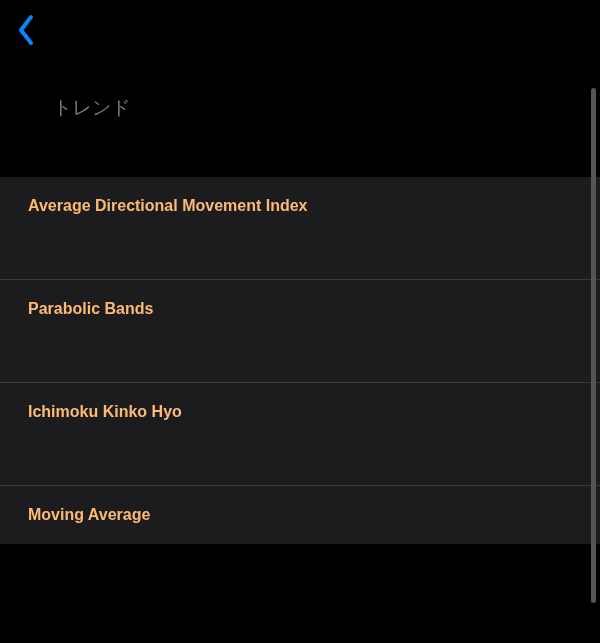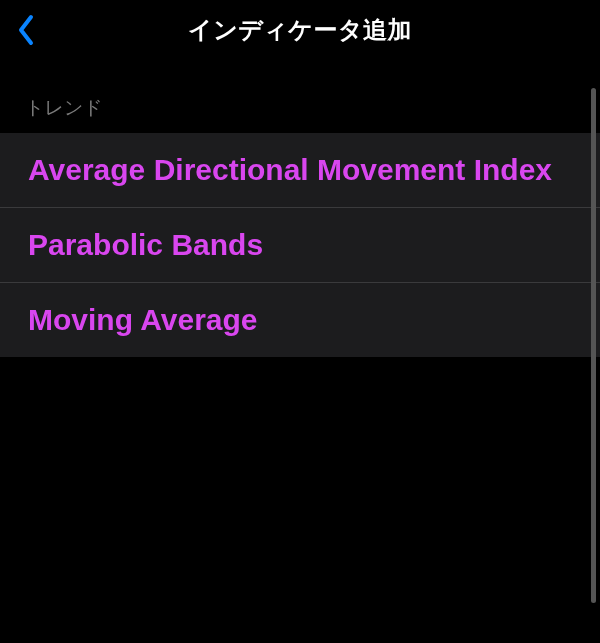--- a/index.html
+++ b/index.html
@@ -45,31 +45,33 @@
       letter-spacing: 0.5px;
     }
     .content {
       padding-top: 35px;
     }
     .section-header {
       color: #7a7a7a;
       font-size: 19px;
       padding: 0 25px 12px 25px;
       font-weight: 400;
+      margin-left: 28px;
     }
     .list {
       background: #1c1c1e;
     }
     .list-item {
       padding: 20px 25px 20px 28px;
-      color: #d946ef;
-      font-size: 30px;
+      color: #fdba74;
+      font-size: 16px;
       font-weight: 600;
       cursor: pointer;
       border-top: 0.5px solid #3a3a3c;
+      margin-top: 44px;
     }
     .list-item:first-child {
       border-top: none;
     }
     .scrollbar {
       position: absolute;
       right: 4px;
       top: 88px;
       width: 5px;
       height: 515px;
@@ -79,25 +81,25 @@
   </style>
 </head>
 <body>
 
 <div class="header">
   <div class="back-button">
     <svg viewBox="0 0 20 34">
       <polyline points="15,4 5,17 15,30" fill="none" stroke="#0a84ff" stroke-width="4" stroke-linecap="round" stroke-linejoin="round"></polyline>
     </svg>
   </div>
-  <div class="title">インディケータ追加</div>
 </div>
 
 <div class="content">
   <div class="section-header">トレンド</div>
   <div class="list">
     <div class="list-item">Average Directional Movement Index</div>
     <div class="list-item">Parabolic Bands</div>
+    <div class="list-item">Ichimoku Kinko Hyo</div>
     <div class="list-item">Moving Average</div>
   </div>
 </div>
 
 <div class="scrollbar"></div>
 
 </body></html>

